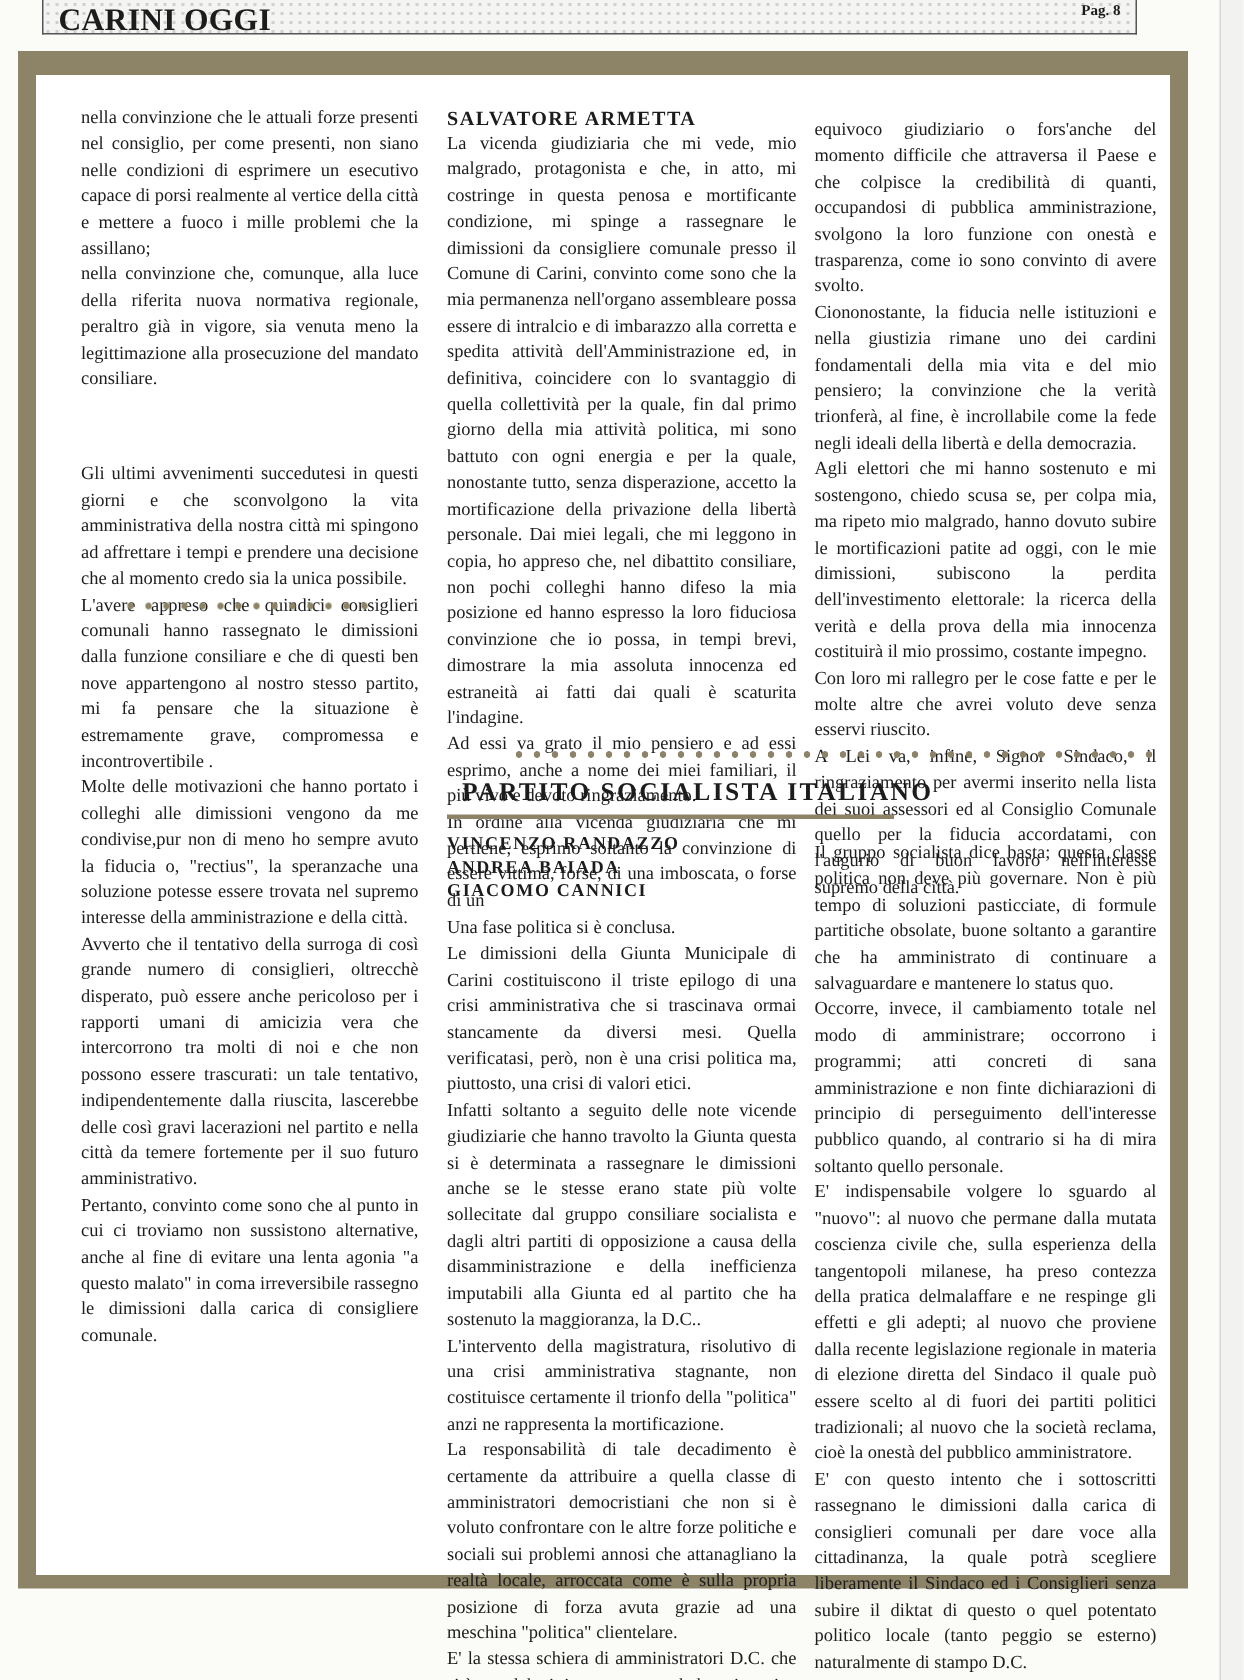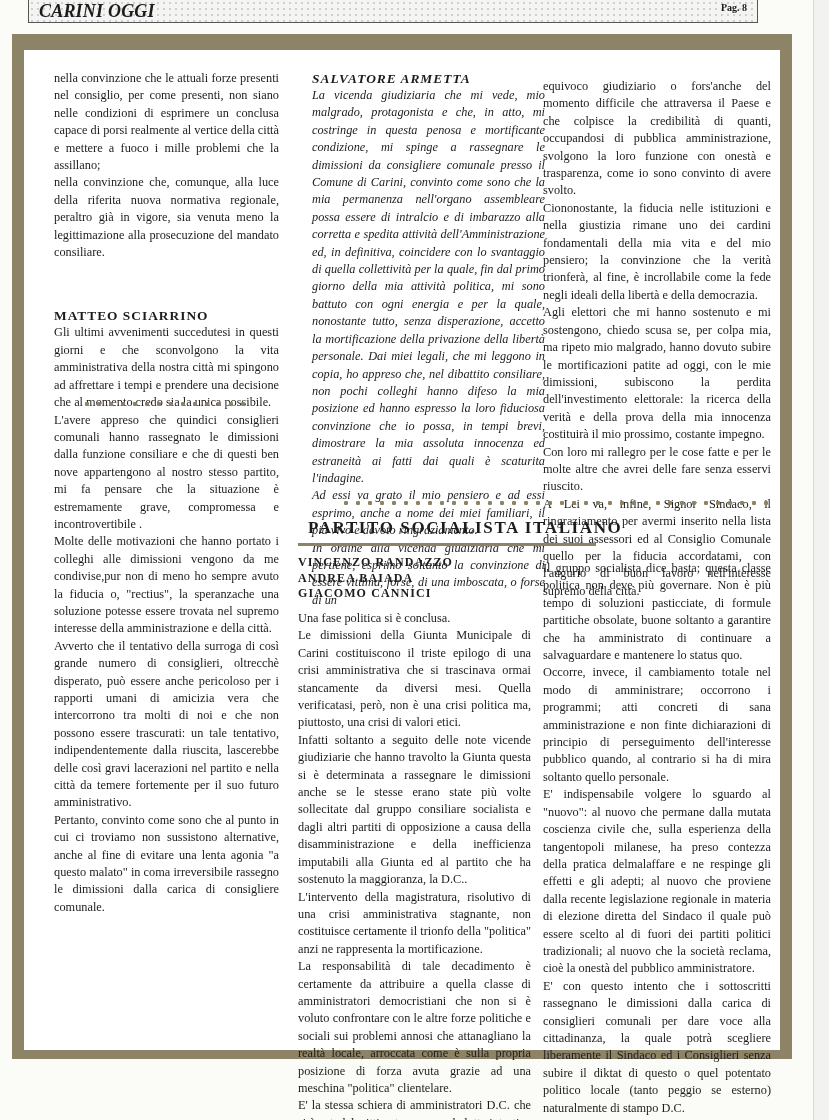--- a/index.html
+++ b/index.html
@@ -1,27 +1,27 @@
 <!DOCTYPE html>
 <html><head>
 <meta charset="utf-8">
 <style>
   html, body { margin:0; padding:0; }
   body { width:829px; height:1120px; background:#fbfbf8; position:relative; overflow:hidden; font-family:"Liberation Serif", serif; color:#1c1c1c; }
   .masthead { position:absolute; left:28px; top:0; width:728px; height:22px; border:1px solid #555; border-top:none; background:#f4f4f2;
     background-image: radial-gradient(#cfcfcf 1px, transparent 1.2px); background-size:6px 6px; }
-  .masthead .title { position:absolute; left:10px; top:1px; font-weight:bold; font-size:18px; letter-spacing:0.2px;font-style:italic; }
+  .masthead .title { position:absolute; left:10px; top:1px; font-weight:bold; font-size:21px; letter-spacing:0.2px; }
   .masthead .page { position:absolute; right:10px; top:2px; font-weight:bold; font-size:10px; }
   .rightstrip { position:absolute; left:813px; top:0; width:16px; height:1120px; background:#f2f2f0; border-left:1px solid #d8d8d8; }
   .frame { position:absolute; left:12px; top:34px; width:780px; height:1025px; background:#8d8468; }
   .panel { position:absolute; left:24px; top:50px; width:756px; height:1000px; background:#fff; }
   .col { position:absolute; font-size:12.3px; line-height:17.4px; text-align:justify; }
   .col p { margin:0; }
   .c1 { left:54px; top:70px; width:225px; }
-  .c2 { left:312px; top:70px; width:233px;font-style:italic; }
+  .c2 { left:298px; top:70px; width:233px; }
   .c3 { left:543px; top:78px; width:228px; }
   .c4 { left:298px; top:610px; width:233px; }
   .c5 { left:543px; top:560px; width:228px; }
   .name { font-weight:bold; font-size:13.4px; letter-spacing:1px; line-height:17px; }
   .dots { position:absolute; height:6px; background-image: radial-gradient(circle, #8d8468 2px, transparent 2.4px); background-size:12px 6px; }
   .dots1 { left:81px; top:401px; width:168px; }
   .dots2 { left:340px; top:500px; width:432px; }
   .section-title { position:absolute; left:308px; top:518px; font-weight:bold; font-size:17px; letter-spacing:1.6px; }
   .section-rule { position:absolute; left:298px; top:543px; width:298px; height:3px; background:#8d8468; }
   .names-block { position:absolute; left:298px; top:555px; font-weight:bold; font-size:12px; letter-spacing:1.1px; line-height:15.5px; }
@@ -33,44 +33,43 @@
 
 <div class="masthead">
   <span class="title">CARINI OGGI</span>
   <span class="page">Pag. 8</span>
 </div>
 
 <div class="frame"></div>
 <div class="panel"></div>
 
 <div class="col c1">
-  <p>nella convinzione che le attuali forze presenti nel consiglio, per come presenti, non siano nelle condizioni di esprimere un conclusa capace di porsi realmente al vertice della città e mettere a fuoco i mille problemi che la assillano;</p>
+  <p>nella convinzione che le attuali forze presenti nel consiglio, per come presenti, non siano nelle condizioni di esprimere un esecutivo capace di porsi realmente al vertice della città e mettere a fuoco i mille problemi che la assillano;</p>
   <p>nella convinzione che, comunque, alla luce della riferita nuova normativa regionale, peraltro già in vigore, sia venuta meno la legittimazione alla prosecuzione del mandato consiliare.</p>
   <div style="height:46px"></div>
-  <p class="name">MATTEO SCIARRINO</p>
   <p>Gli ultimi avvenimenti succedutesi in questi giorni e che sconvolgono la vita amministrativa della nostra città mi spingono ad affrettare i tempi e prendere una decisione che al momento credo sia la unica possibile.</p>
   <p>L'avere appreso che quindici consiglieri comunali hanno rassegnato le dimissioni dalla funzione consiliare e che di questi ben nove appartengono al nostro stesso partito, mi fa pensare che la situazione è estremamente grave, compromessa e incontrovertibile .</p>
   <p>Molte delle motivazioni che hanno portato i colleghi alle dimissioni vengono da me condivise,pur non di meno ho sempre avuto la fiducia o, "rectius", la speranzache una soluzione potesse essere trovata nel supremo interesse della amministrazione e della città.</p>
   <p>Avverto che il tentativo della surroga di così grande numero di consiglieri, oltrecchè disperato, può essere anche pericoloso per i rapporti umani di amicizia vera che intercorrono tra molti di noi e che non possono essere trascurati: un tale tentativo, indipendentemente dalla riuscita, lascerebbe delle così gravi lacerazioni nel partito e nella città da temere fortemente per il suo futuro amministrativo.</p>
   <p>Pertanto, convinto come sono che al punto in cui ci troviamo non sussistono alternative, anche al fine di evitare una lenta agonia "a questo malato" in coma irreversibile rassegno le dimissioni dalla carica di consigliere comunale.</p>
 </div>
 <div class="dots dots1"></div>
 
 <div class="col c2">
   <p class="name">SALVATORE ARMETTA</p>
   <p>La vicenda giudiziaria che mi vede, mio malgrado, protagonista e che, in atto, mi costringe in questa penosa e mortificante condizione, mi spinge a rassegnare le dimissioni da consigliere comunale presso il Comune di Carini, convinto come sono che la mia permanenza nell'organo assembleare possa essere di intralcio e di imbarazzo alla corretta e spedita attività dell'Amministrazione ed, in definitiva, coincidere con lo svantaggio di quella collettività per la quale, fin dal primo giorno della mia attività politica, mi sono battuto con ogni energia e per la quale, nonostante tutto, senza disperazione, accetto la mortificazione della privazione della libertà personale.  Dai miei legali, che mi leggono in copia, ho appreso che, nel  dibattito consiliare, non pochi colleghi hanno difeso la mia posizione ed hanno espresso la loro fiduciosa convinzione che io possa, in tempi brevi, dimostrare la mia assoluta innocenza ed estraneità ai fatti dai quali è scaturita l'indagine.</p>
   <p>Ad essi va grato il mio pensiero e ad essi esprimo, anche a nome dei miei familiari, il più vivo e devoto ringraziamento.</p>
   <p>In ordine alla vicenda giudiziaria che mi pertiene, esprimo soltanto la convinzione di essere vittima, forse, di una imboscata, o forse di un</p>
 </div>
 
 <div class="col c3">
   <p>equivoco giudiziario o fors'anche del momento difficile che attraversa il Paese e che colpisce la credibilità di quanti, occupandosi di pubblica amministrazione, svolgono la loro funzione con onestà e trasparenza, come io sono convinto di avere svolto.</p>
   <p>Ciononostante, la fiducia nelle istituzioni e nella giustizia rimane uno dei cardini fondamentali della mia vita e del mio pensiero; la convinzione che la verità trionferà, al fine, è incrollabile come la fede negli ideali della libertà e della democrazia.</p>
   <p>Agli elettori che mi hanno sostenuto e mi sostengono, chiedo scusa se, per colpa mia, ma ripeto mio malgrado, hanno dovuto subire le mortificazioni patite ad oggi, con le mie dimissioni, subiscono la perdita dell'investimento elettorale: la ricerca della verità e della prova della mia innocenza costituirà il mio prossimo, costante  impegno.</p>
-  <p>Con loro mi rallegro per le cose fatte e per le molte altre che avrei  delle fare senza esservi riuscito.</p>
+  <p>Con loro mi rallegro per le cose fatte e per le molte altre che avrei  voluto deve senza esservi riuscito.</p>
   <p>A Lei va, infine, Signor Sindaco, il ringraziamento per avermi inserito nella lista dei suoi assessori ed al Consiglio Comunale quello per la fiducia accordatami, con l'augurio di buon lavoro nell'interesse supremo della città.</p>
 </div>
 
 <div class="dots dots2"></div>
 <div class="section-title">PARTITO SOCIALISTA ITALIANO</div>
 <div class="section-rule"></div>
 
 <div class="names-block">
   <div>VINCENZO RANDAZZO</div>
   <div>ANDREA BAIADA</div>

